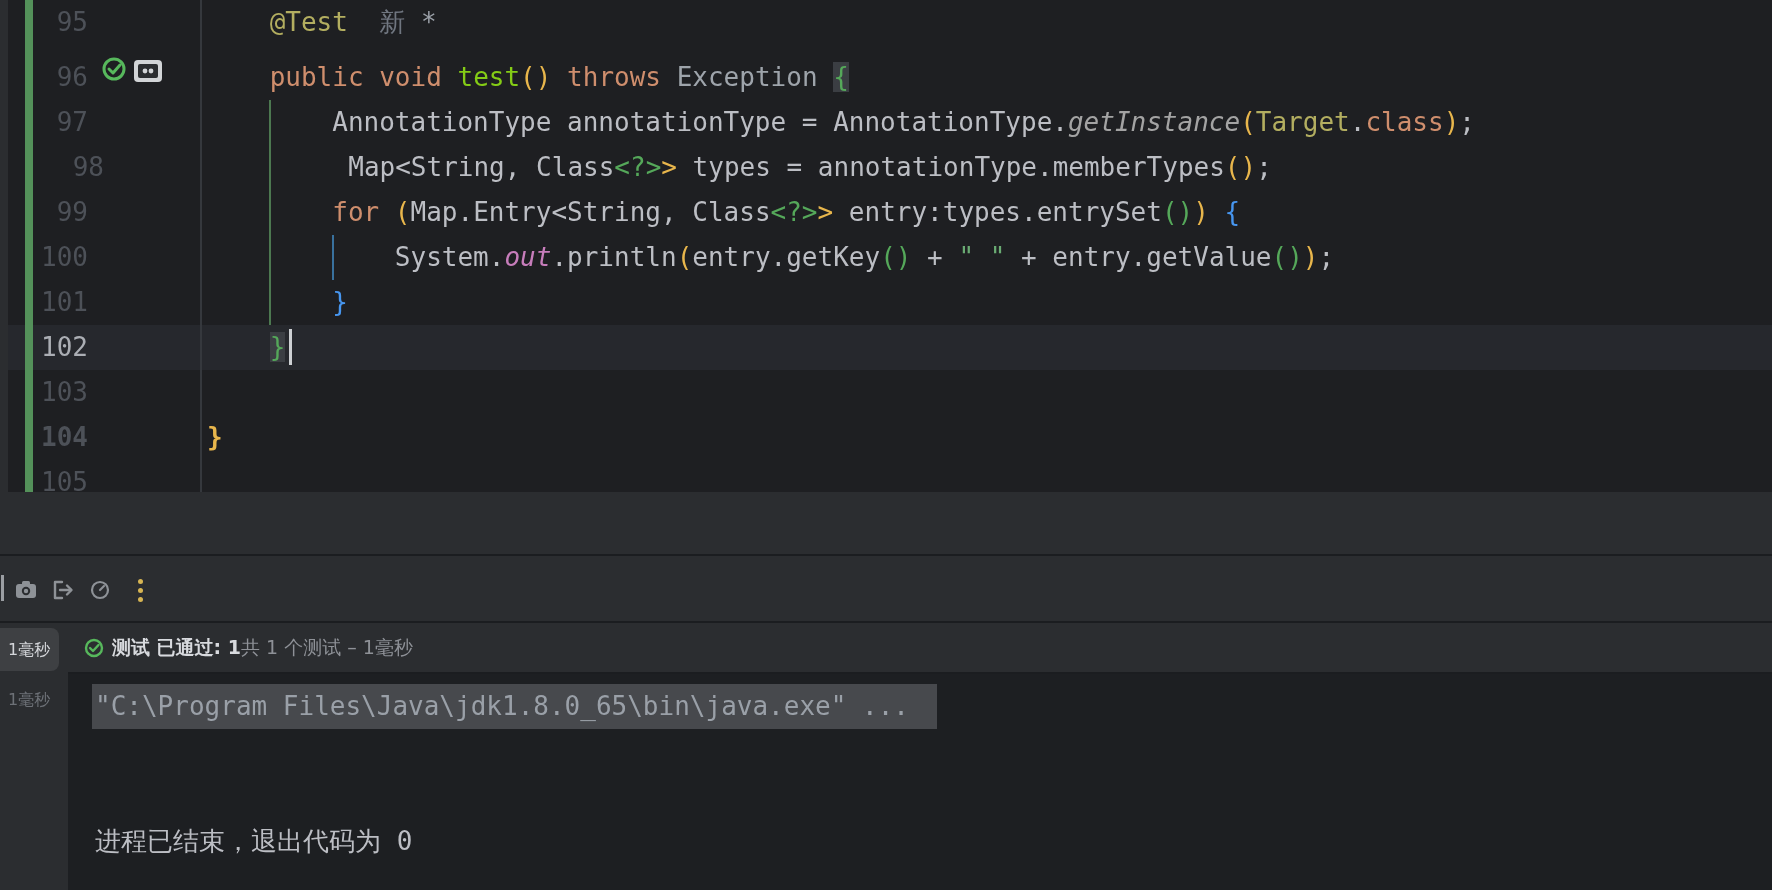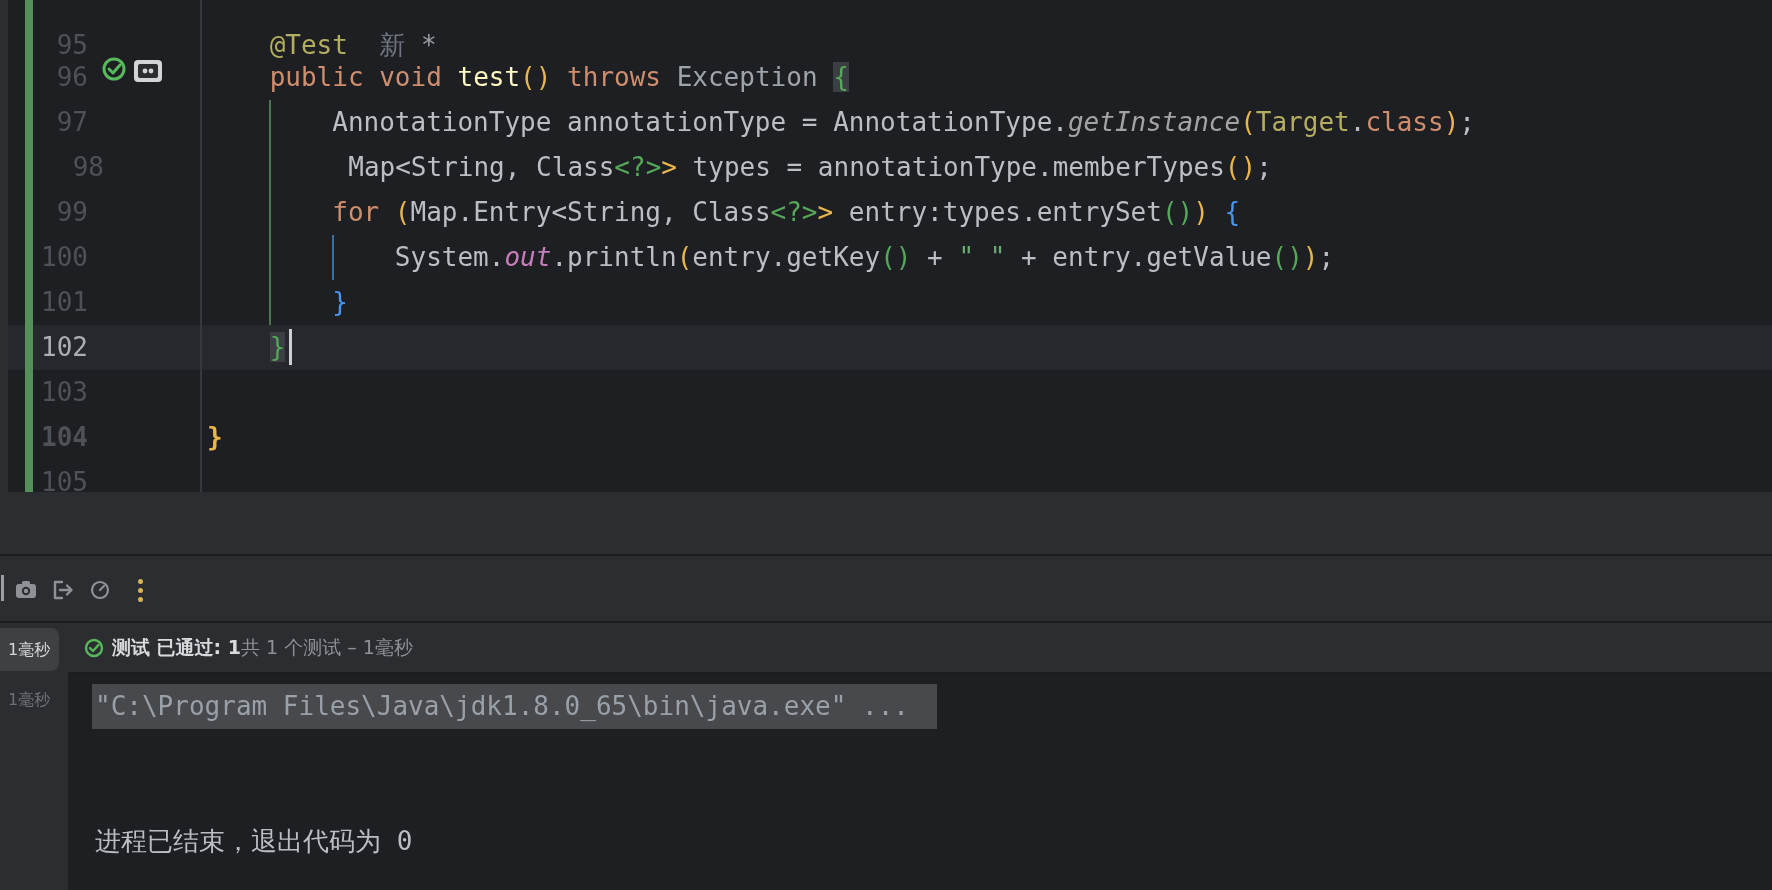--- a/index.html
+++ b/index.html
@@ -11,21 +11,21 @@
   
   #editor { position:absolute; left:0; top:0; width:1772px; height:492px; overflow:hidden; background:#1e1f22; }
   .code-row { position:absolute; left:8px; right:0; height:45px; line-height:45px; white-space:pre; }
   .code-row.active { background:#26282d; }
   .lnum { position:absolute; left:0; top:0; width:80px; height:45px; text-align:right;
           font-size:26px; color:#4d5158; }
   .code-row.active .lnum { color:#abaeb4; }
   .codetext { position:absolute; left:199px; top:0; height:45px; font-size:26px; color:#bcbec4; white-space:pre; }
   .tk-d   { color:#bcbec4; }
   .tk-kw  { color:#cf8e6d; }
-  .tk-mth { color:#fef9c3; }
+  .tk-mth { color:#84cc16; }
   .tk-ann { color:#b3ae60; }
   .tk-p1  { color:#e8b64c; }
   .tk-p2  { color:#55a85a; }
   .tk-b2  { color:#55a85a; }
   .tk-b3  { color:#4796f0; }
   .tk-b1  { color:#e8b64c; }
   .tk-dim { color:#9ea4ab; }
   .tk-it  { color:#a3a3a3; font-style:italic; }
   .tk-sf  { color:#c77dbb; font-style:italic; }
   .tk-str { color:#6aab73; }
@@ -70,21 +70,21 @@
              color:#bcbec4; white-space:pre; padding-left:27px; }
   .con-row .selbg { background:#47494d; padding:0 28px 0 3px; margin-left:-3px; color:#9aa0a8; display:inline-block; }
 </style>
 </head>
 <body>
 
 <div id="root">
 
   <div id="editor">
     <div id="editor-lines">
-        <div class="code-row" style="top: 23px;"><span class="lnum">95</span><span class="codetext"><span class="tk-d">    </span><span class="tk-ann">@Test</span><span class="tk-d">  </span><span class="tk-inlay">新</span><span class="tk-d"> </span><span class="tk-inlay2">*</span></span></div>
+        <div class="code-row" style="top: 0;"><span class="lnum">95</span><span class="codetext"><span class="tk-d">    </span><span class="tk-ann">@Test</span><span class="tk-d">  </span><span class="tk-inlay">新</span><span class="tk-d"> </span><span class="tk-inlay2">*</span></span></div>
         <div class="code-row" style="top: 55px;"><span class="lnum">96</span><span class="codetext"><span class="tk-d">    </span><span class="tk-kw">public</span><span class="tk-d"> </span><span class="tk-kw">void</span><span class="tk-d"> </span><span class="tk-mth">test</span><span class="tk-p1">(</span><span class="tk-p1">)</span><span class="tk-d"> </span><span class="tk-kw">throws</span><span class="tk-d"> </span><span class="tk-dim">Exception</span><span class="tk-d"> </span><span class="tk-b2 tk-hl">{</span></span></div>
         <div class="code-row" style="top: 100px;"><span class="lnum">97</span><span class="codetext"><span class="tk-d">        </span><span class="tk-d">AnnotationType annotationType = AnnotationType.</span><span class="tk-it">getInstance</span><span class="tk-p1">(</span><span class="tk-ann">Target</span><span class="tk-d">.</span><span class="tk-kw">class</span><span class="tk-p1">)</span><span class="tk-d">;</span></span></div>
         <div class="code-row" style="top: 145px; margin-left: 16px;"><span class="lnum">98</span><span class="codetext"><span class="tk-d">        </span><span class="tk-d">Map&lt;String, Class</span><span class="tk-p2">&lt;?&gt;</span><span class="tk-p1">&gt;</span><span class="tk-d"> types = annotationType.memberTypes</span><span class="tk-p1">()</span><span class="tk-d">;</span></span></div>
         <div class="code-row" style="top: 190px;"><span class="lnum">99</span><span class="codetext"><span class="tk-d">        </span><span class="tk-kw">for</span><span class="tk-d"> </span><span class="tk-p1">(</span><span class="tk-d">Map.Entry&lt;String, Class</span><span class="tk-p2">&lt;?&gt;</span><span class="tk-p1">&gt;</span><span class="tk-d"> entry:types.entrySet</span><span class="tk-p2">()</span><span class="tk-p1">)</span><span class="tk-d"> </span><span class="tk-b3">{</span></span></div>
         <div class="code-row" style="top: 235px;"><span class="lnum">100</span><span class="codetext"><span class="tk-d">            </span><span class="tk-d">System.</span><span class="tk-sf">out</span><span class="tk-d">.println</span><span class="tk-p1">(</span><span class="tk-d">entry.getKey</span><span class="tk-p2">()</span><span class="tk-d"> + </span><span class="tk-str">" "</span><span class="tk-d"> + </span><span class="tk-d">entry.getValue</span><span class="tk-p2">()</span><span class="tk-p1">)</span><span class="tk-d">;</span></span></div>
         <div class="code-row" style="top: 280px;"><span class="lnum">101</span><span class="codetext"><span class="tk-d">        </span><span class="tk-b3">}</span></span></div>
         <div class="code-row active" style="top: 325px;"><span class="lnum">102</span><span class="codetext"><span class="tk-d">    </span><span class="tk-b2 tk-hl">}</span></span></div>
         <div class="code-row" style="top: 370px;"><span class="lnum">103</span><span class="codetext"></span></div>
         <div class="code-row" style="top: 415px; font-weight: bold;"><span class="lnum">104</span><span class="codetext"><span class="tk-b1">}</span></span></div>
         <div class="code-row" style="top: 460px;"><span class="lnum">105</span><span class="codetext"></span></div>

